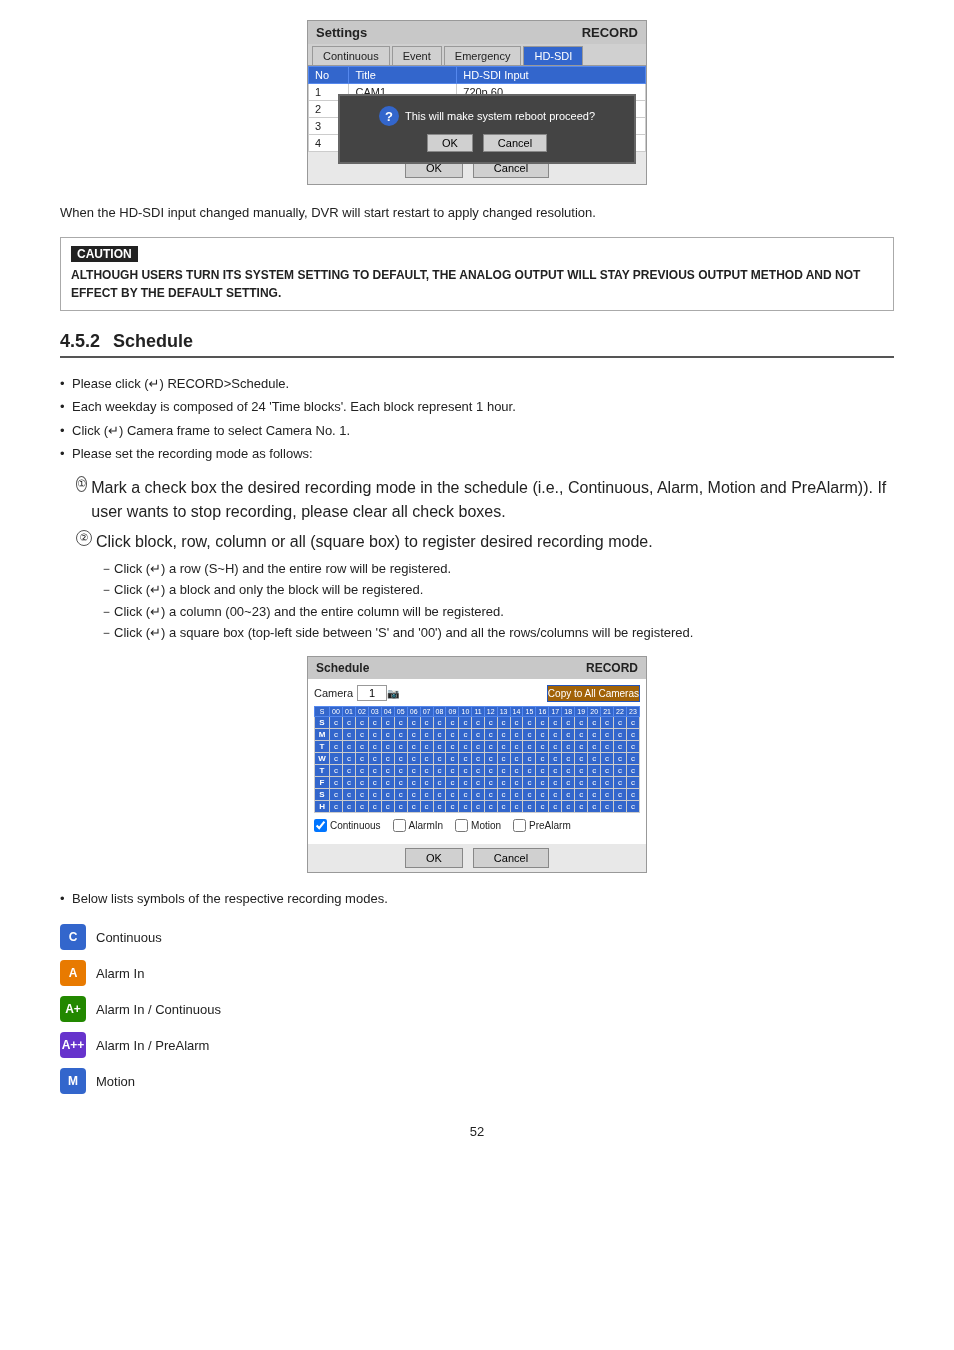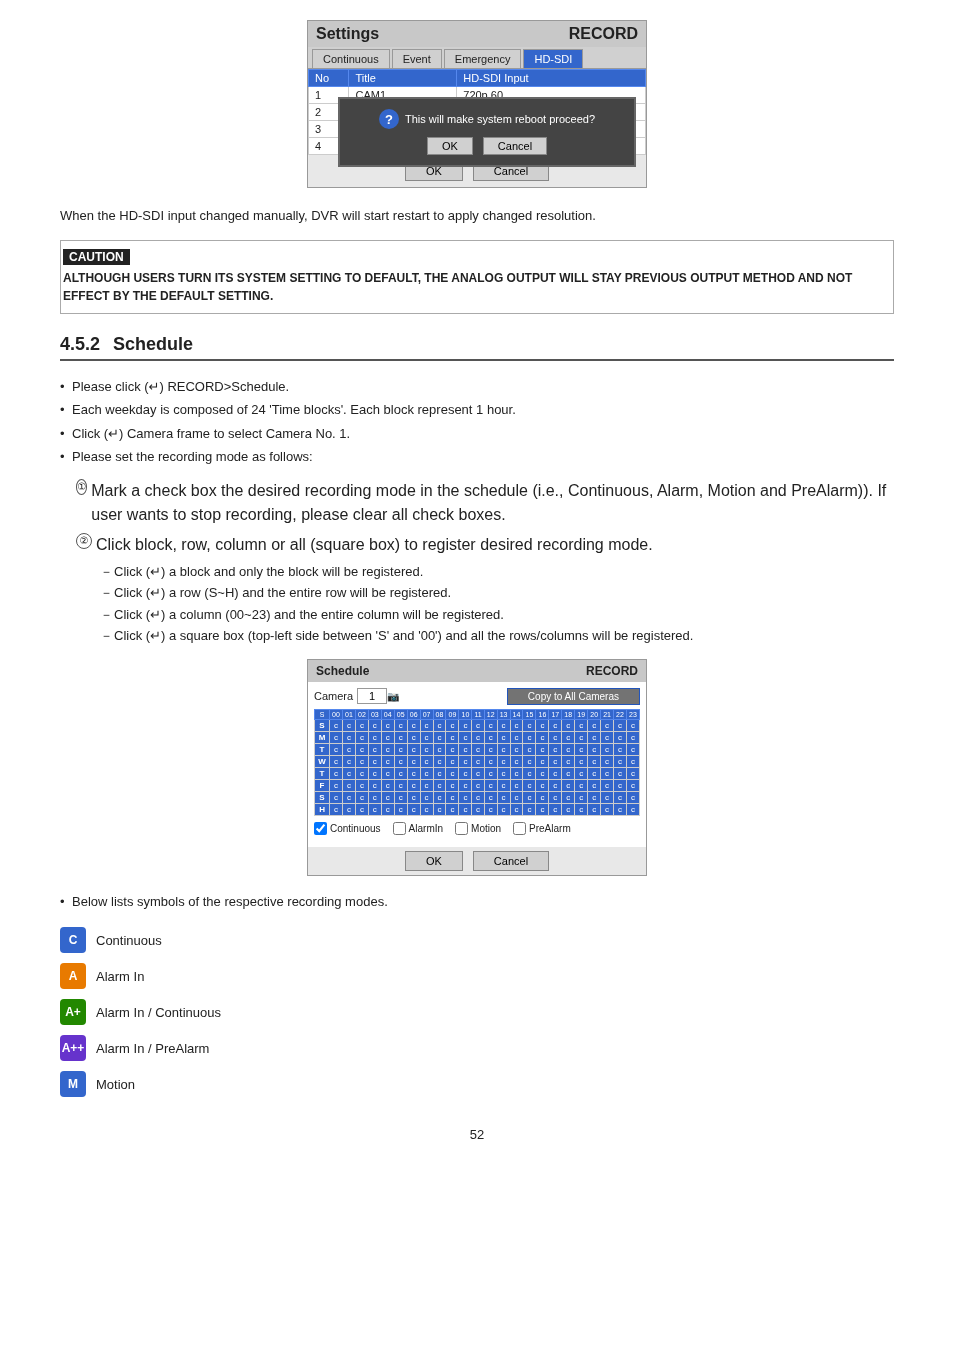--- a/index.html
+++ b/index.html
@@ -20,21 +20,21 @@
       border: 1px solid #999;
       background: #e8e8e8;
       padding: 0;
     }
     .dialog-titlebar {
       display: flex;
       justify-content: space-between;
       align-items: center;
       background: #c8c8c8;
       padding: 4px 8px;
-      font-size: 16px;
+      font-size: 13px;
       font-weight: bold;
     }
     .dialog-tabs {
       display: flex;
       background: #d0d0d0;
       border-bottom: 1px solid #999;
       padding: 2px 4px 0 4px;
       gap: 2px;
     }
     .dialog-tab {
@@ -142,21 +142,21 @@
     
     .body-text {
       font-size: 13px;
       margin-bottom: 14px;
       line-height: 1.5;
     }
 
     
     .caution-box {
       border: 1px solid #aaa;
-      padding: 8px 2px;
+      padding: 8px 10px;
       margin-bottom: 20px;
       background: #fff;
     }
     .caution-label {
       display: inline-block;
       background: #222;
       color: #fff;
       font-weight: bold;
       font-size: 12px;
       padding: 1px 6px;
@@ -256,23 +256,23 @@
       margin-right: 4px;
     }
     .sched-camera-input {
       width: 30px;
       border: 1px solid #999;
       font-size: 11px;
       padding: 1px 2px;
       text-align: center;
     }
     .sched-copy-btn {
-      padding: 2px 20px;
+      padding: 2px 0;
       font-size: 10px;
-      background: #737373;
+      background: #a16207;
       color: #fff;
       border: 1px solid #2255bb;
       cursor: pointer;
     }
     .sched-grid-wrapper {
       overflow: hidden;
       margin-bottom: 6px;
     }
     .sched-grid {
       width: 100%;
@@ -446,22 +446,22 @@
 <div class="indent-block">
   <div style="display:flex; align-items:flex-start; margin-bottom:6px;">
     <span class="circle-num">①</span>
     <span style="font-size:16px; line-height:1.5;">Mark a check box the desired recording mode in the schedule (i.e., Continuous, Alarm, Motion and PreAlarm)). If user wants to stop recording, please clear all check boxes.</span>
   </div>
   <div style="display:flex; align-items:flex-start; margin-bottom:4px;">
     <span class="circle-num">②</span>
     <span style="font-size:16px; line-height:1.5;">Click block, row, column or all (square box) to register desired recording mode.</span>
   </div>
   <ul class="sub-bullet">
+    <li>Click (↵) a row (S~H) and the entire row will be registered.</li>
     <li>Click (↵) a block and only the block will be registered.</li>
-    <li>Click (↵) a row (S~H) and the entire row will be registered.</li>
     <li>Click (↵) a column (00~23) and the entire column will be registered.</li>
     <li>Click (↵) a square box (top-left side between 'S' and '00') and all the rows/columns will be registered.</li>
   </ul>
 </div>
 
 <div class="schedule-dialog">
   <div class="sched-titlebar">
     <span>Schedule</span>
     <span>RECORD</span>
   </div>

